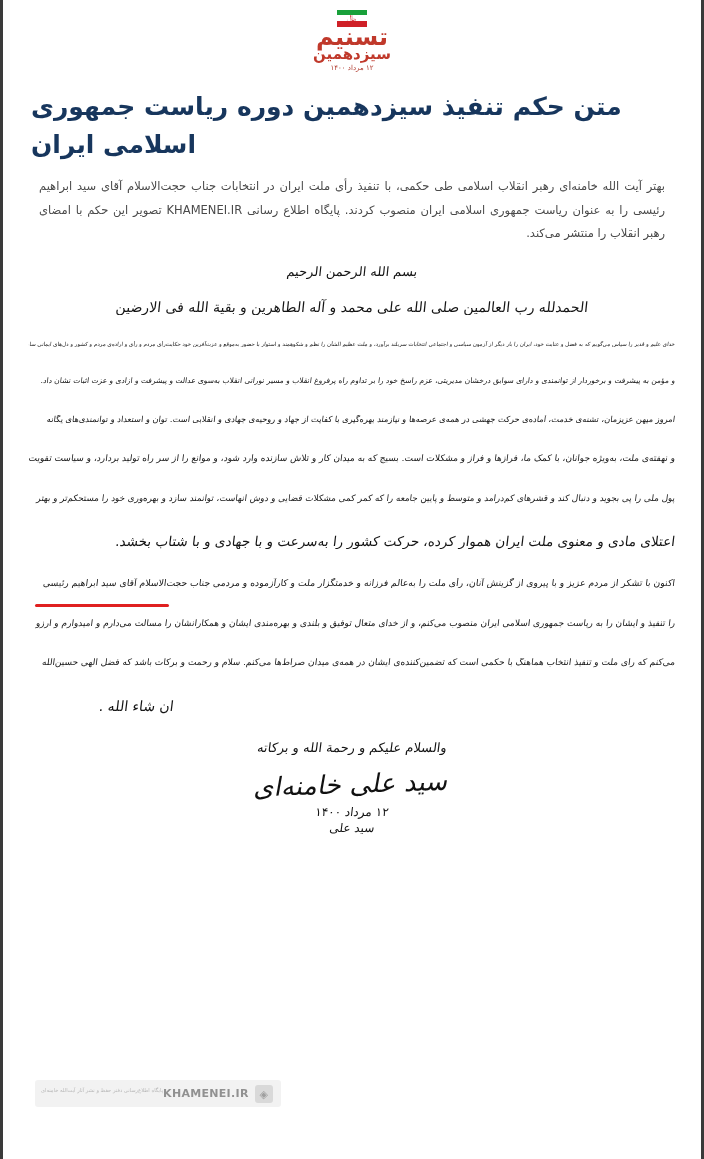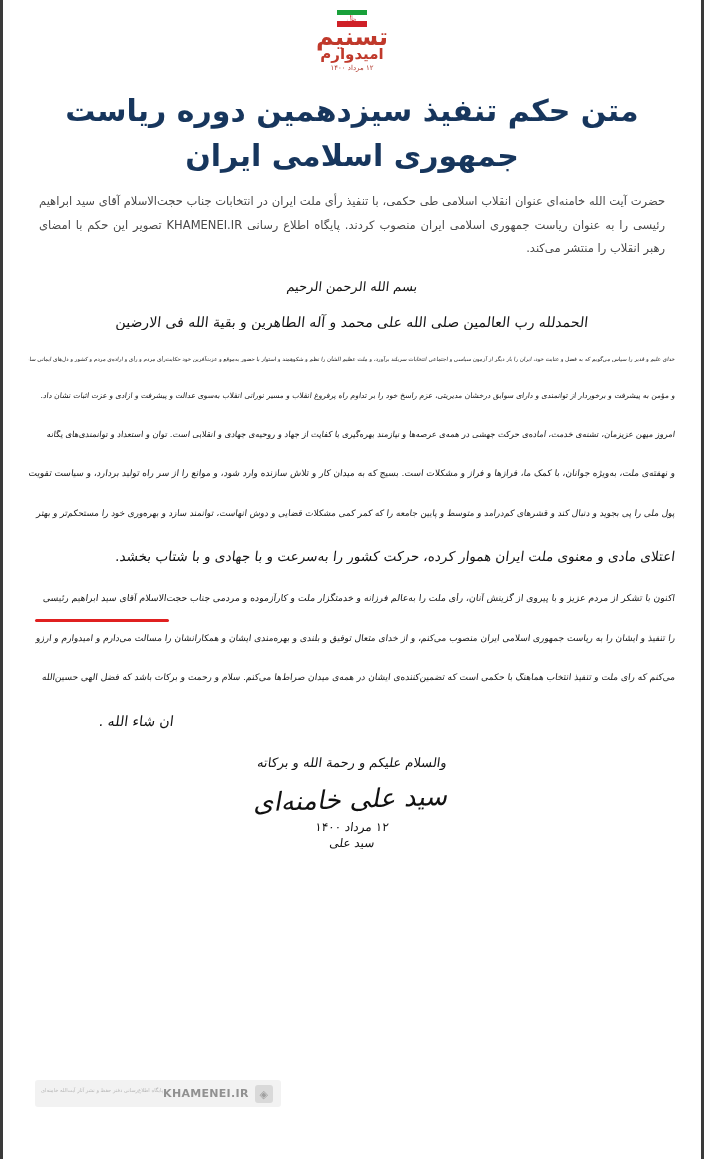--- a/index.html
+++ b/index.html
@@ -39,23 +39,23 @@
   }
   .logo .word2{
     color:#c0392b;font-size:15px;line-height:15px;font-weight:bold;text-align:center;
   }
   .logo .date{
     color:#b03a2e;font-size:7px;letter-spacing:0px;margin-top:2px;text-align:center;
   }
   
   .title{
     margin:16px 28px 0 28px;
-    text-align:center;
+    text-align:left;
     color:#17365d;
-    font-size:30px;
+    font-size:25px;
     font-weight:bold;
     line-height:1.5;
     direction:rtl;
   }
   .lede{
     margin:12px 36px 0 36px;
     text-align:justify;
     direction:rtl;
     color:#4a4a4a;
     font-size:11.5px;
@@ -145,28 +145,28 @@
 
   <div class="logo-wrap">
     <div class="logo">
       <div class="flag">
         <div class="g"></div>
           <div class="w"></div>
           <div class="r"></div>
         <div class="em">﷼</div>
       </div>
       <div class="word">تسنیم</div>
-      <div class="word2">امیدوارم</div>
+      <div class="word2">سیزدهمین</div>
       <div class="date">۱۲ مرداد ۱۴۰۰</div>
     </div>
   </div>
 
   <h1 class="title">متن حکم تنفیذ سیزدهمین دوره ریاست جمهوری اسلامی ایران</h1>
 
-  <p class="lede">حضرت آیت الله خامنه‌ای عنوان انقلاب اسلامی طی حکمی، با تنفیذ رأی ملت ایران در انتخابات جناب حجت‌الاسلام آقای سید ابراهیم رئیسی را به عنوان ریاست جمهوری اسلامی ایران منصوب کردند. پایگاه اطلاع رسانی KHAMENEI.IR تصویر این حکم با امضای رهبر انقلاب را منتشر می‌کند.</p>
+  <p class="lede">بهتر آیت الله خامنه‌ای رهبر انقلاب اسلامی طی حکمی، با تنفیذ رأی ملت ایران در انتخابات جناب حجت‌الاسلام آقای سید ابراهیم رئیسی را به عنوان ریاست جمهوری اسلامی ایران منصوب کردند. پایگاه اطلاع رسانی KHAMENEI.IR تصویر این حکم با امضای رهبر انقلاب را منتشر می‌کند.</p>
 
   <div class="letter">
 
     <div class="hw basmala">بسم الله الرحمن الرحیم</div>
 
     <div class="hw arabic-line">الحمدلله رب العالمین صلی الله علی محمد و آله الطاهرین و بقیة الله فی الارضین</div>
 
     <div class="hw para" style="font-size: 5.5px;">خدای علیم و قدیر را سپاس می‌گویم که به فضل و عنایت خود، ایران را بار دیگر از آزمون سیاسی و اجتماعی انتخابات سربلند برآورد، و ملت عظیم الشأن را نظم و شکوهمند و استوار با حضور به‌موقع و عزت‌آفرین خود حکایت‌رأی مردم و رأی و اراده‌ی مردم و کشور و دل‌های ایمانی ساخت، با انتخاب شخصیتی مردمی و عالِم و کارآزموده و پرکار و پرتلاش</div>
     <div class="hw para p2" style="font-size: 7.5px;">و مؤمن به پیشرفت و برخوردار از توانمندی و دارای سوابق درخشان مدیریتی، عزم راسخ خود را بر تداوم راه پرفروغ انقلاب و مسیر نورانی انقلاب به‌سوی عدالت و پیشرفت و آزادی و عزت اثبات نشان داد.</div>
     <div class="hw para p2" style="font-size: 8.25px;">امروز میهن عزیزمان، تشنه‌ی خدمت، آماده‌ی حرکت جهشی در همه‌ی عرصه‌ها و نیازمند بهره‌گیری با کفایت از جهاد و روحیه‌ی جهادی و انقلابی است. توان و استعداد و توانمندی‌های یگانه</div>

